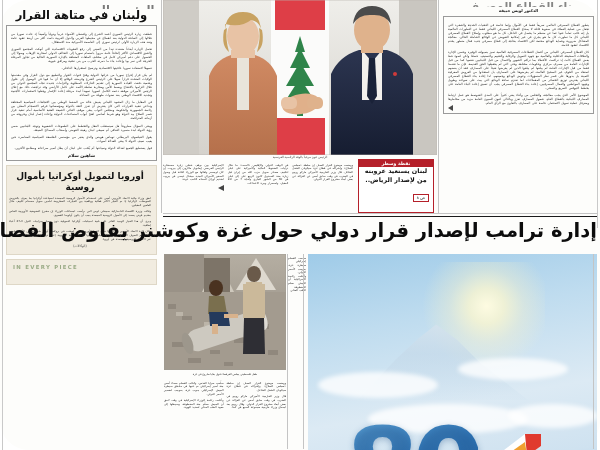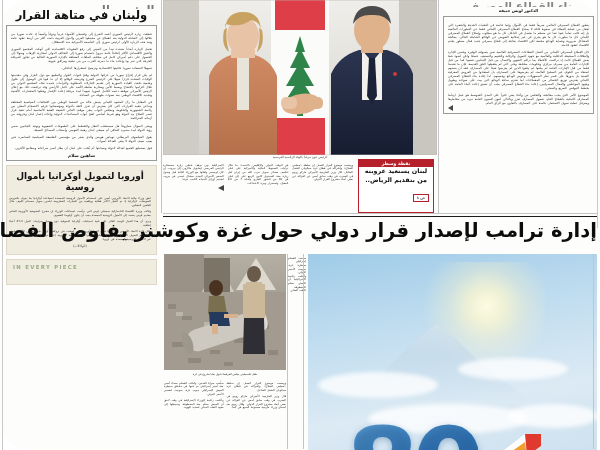--- a/index.html
+++ b/index.html
@@ -470,21 +470,21 @@
     <div>
       <p class="para tiny">الإسرائيلية بون توقف شغلن زيارة مستشارة الرئيس الفرنسي إيمانويل ماكرون إلى بيروت، إن كان لوجستر ولقائها مع الوزراء الثلاثة قبل وصول السفير الأميركي الجديد ميشال عيسى في بيروت لتقديم أوراق اعتماده الكتب، عودة</p>
       <div class="cap-arrow"></div>
     </div>
   </div>
 
   <div class="teaser">
     <div class="teaser-kicker">نقطة وسطر</div>
     <div class="teaser-text">
       <span>لبنان يستعيد عروبته</span><br>
-      <span>من بتقديم الرياض..</span>
+      <span>من لإصدار الرياض..</span>
     </div>
     <div class="teaser-pagewrap">
       <span class="teaser-page">ص ٨</span>
     </div>
   </div>
 
   <div class="main-rule"></div>
   <div class="main-headline">إدارة ترامب لإصدار قرار دولي حول غزة وكوشنر يفاوض الفصائل</div>
 
   <div class="photo-gaza">

